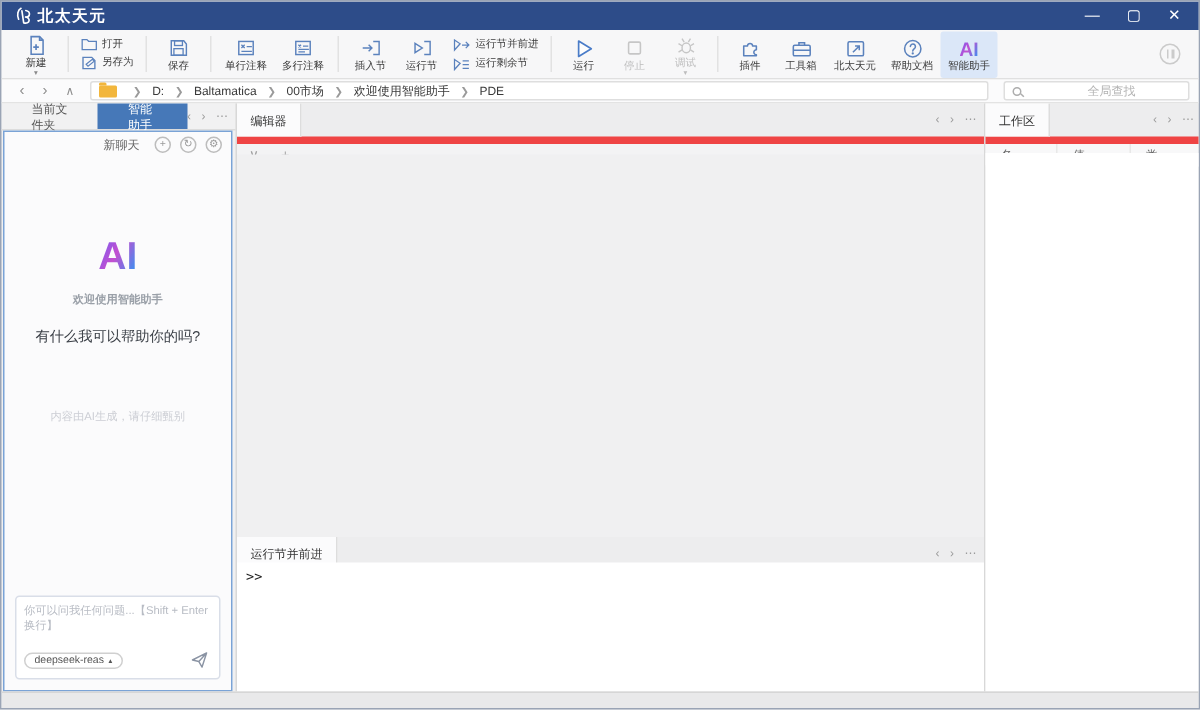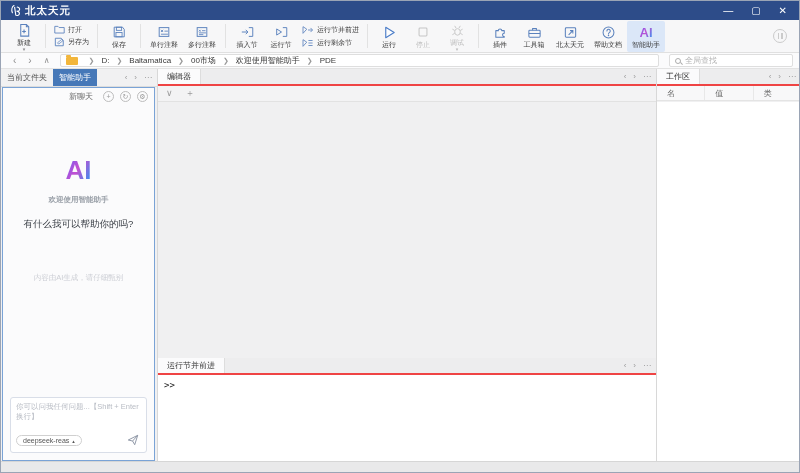--- a/index.html
+++ b/index.html
@@ -45,35 +45,35 @@
   .nav-glyph { color:#8f8f8f; font-size:10px; margin:0 6px; line-height:10px; }
   .nav-up { font-size:8px; }
   .addr-box { flex:1; height:13px; border:1px solid #dedede; border-radius:2px; background:#fff;
     display:flex; align-items:center; padding:0 4px; margin-left:4px; }
   .folder-ic { width:12px; height:8px; background:#f2b63c; border-radius:1px; position:relative; margin:0 4px 0 1px; }
   .folder-ic::before { content:""; position:absolute; top:-2px; left:0; width:5px; height:2px;
     background:#f2b63c; border-radius:1px 1px 0 0; }
   .crumb-sep { color:#9a9a9a; font-size:7px; margin:0 7px; }
   .crumb { font-size:8px; color:#3a3a3a; }
   .search-box { width:124px; height:13px; border:1px solid #dedede; border-radius:2px; background:#fff;
-    display:flex; align-items:center; margin:0 2px 0 10px; padding:0 5px; }
+    display:flex; align-items:center; margin:0 2px 0 10px; padding:0 5px;gap:40px; }
   .mag { width:6px; height:6px; border:1px solid #adadad; border-radius:50%; position:relative; margin-right:4px; flex:none;}
   .mag::after { content:""; position:absolute; width:3px; height:1px; background:#adadad;
     transform:rotate(45deg); right:-3px; bottom:-1px; }
   .search-box input { border:none; outline:none; width:100%; font-size:8px; color:#444;
     font-family:inherit; background:transparent; }
   .search-box input::placeholder { color:#b3b3b3; }
   
   .main { position:absolute; top:68px; left:0; width:800px; bottom:11px; }
   .vdiv { position:absolute; top:0; bottom:0; width:1px; background:#d8d8d8; }
   
   .left-dock { position:absolute; left:0; top:0; width:156px; bottom:0; }
   .dock-tabs { height:18px; background:#f1f1f2; border-bottom:1px solid #dcdcdc;
     display:flex; align-items:stretch; }
-  .dock-tab { font-size:8px; display:flex; align-items:center; padding:0 6px; color:#555; }
+  .dock-tab { font-size:8px; display:flex; align-items:center; padding:0 20px; color:#555; }
   .dock-tab.active { background:#4678b8; color:#fff; }
   .dock-ctl { margin-left:auto; display:flex; align-items:center; gap:7px; padding-right:5px; }
   .ctl-glyph { color:#9b9b9b; font-size:8px; line-height:8px; }
   .chat-panel { position:absolute; left:1px; right:2px; top:18px; bottom:0;
     border:1px solid #7aa3d6; background:#fbfbfc; }
   .chat-header { height:16px; display:flex; align-items:center; justify-content:flex-end;
     gap:6px; padding:0 6px; }
   .chat-header-label { font-size:8px; color:#666; margin-right:4px; }
   .chat-circle { width:11px; height:11px; border-radius:50%; border:1px solid #bdbdbd;
     color:#9a9a9a; font-size:7px; display:flex; align-items:center; justify-content:center; line-height:7px; }
@@ -87,21 +87,21 @@
   .chat-input textarea { width:100%; height:28px; border:none; outline:none; resize:none;
     font-family:inherit; font-size:7.5px; color:#333; background:transparent; }
   .chat-input textarea::placeholder { color:#b8bcc4; }
   .chat-input-row { display:flex; align-items:flex-end; justify-content:space-between; margin-top:2px; }
   .model-pill { border:1px solid #d0d0d0; border-radius:8px; padding:1px 6px; font-size:7px;
     color:#555; display:flex; align-items:center; gap:3px; background:#fff; }
   .model-caret { font-size:5px; color:#555; }
   .send-ic { margin-right:2px; }
   
   .mid-dock { position:absolute; left:157px; top:0; width:498px; bottom:0; }
-  .panel-head { height:17px; background:#ededee; border-bottom:2px solid #ef4444;
+  .panel-head { height:27px; background:#ededee; border-bottom:5px solid #ef4444;
     display:flex; align-items:stretch; }
   .panel-tab { background:#fbfbfc; border-right:1px solid #ddd; font-size:8px; color:#333;
     display:flex; align-items:center; padding:0 9px; }
   .editor-strip { height:16px; background:#f3f3f4; border-bottom:1px solid #e2e2e2;
     display:flex; align-items:center; gap:13px; padding-left:8px; }
   .strip-glyph { color:#9a9a9a; font-size:9px; line-height:9px; }
   .editor-body { position:absolute; left:0; right:0; top:34px; height:255px; background:#f0f0f1; }
   .cmd-head { position:absolute; left:0; right:0; top:289px; }
   .cmd-body { position:absolute; left:0; right:0; top:306px; bottom:0; background:#fff;
     font-family:"DejaVu Sans Mono",monospace; font-size:9px; color:#222; padding:5px 6px; }

